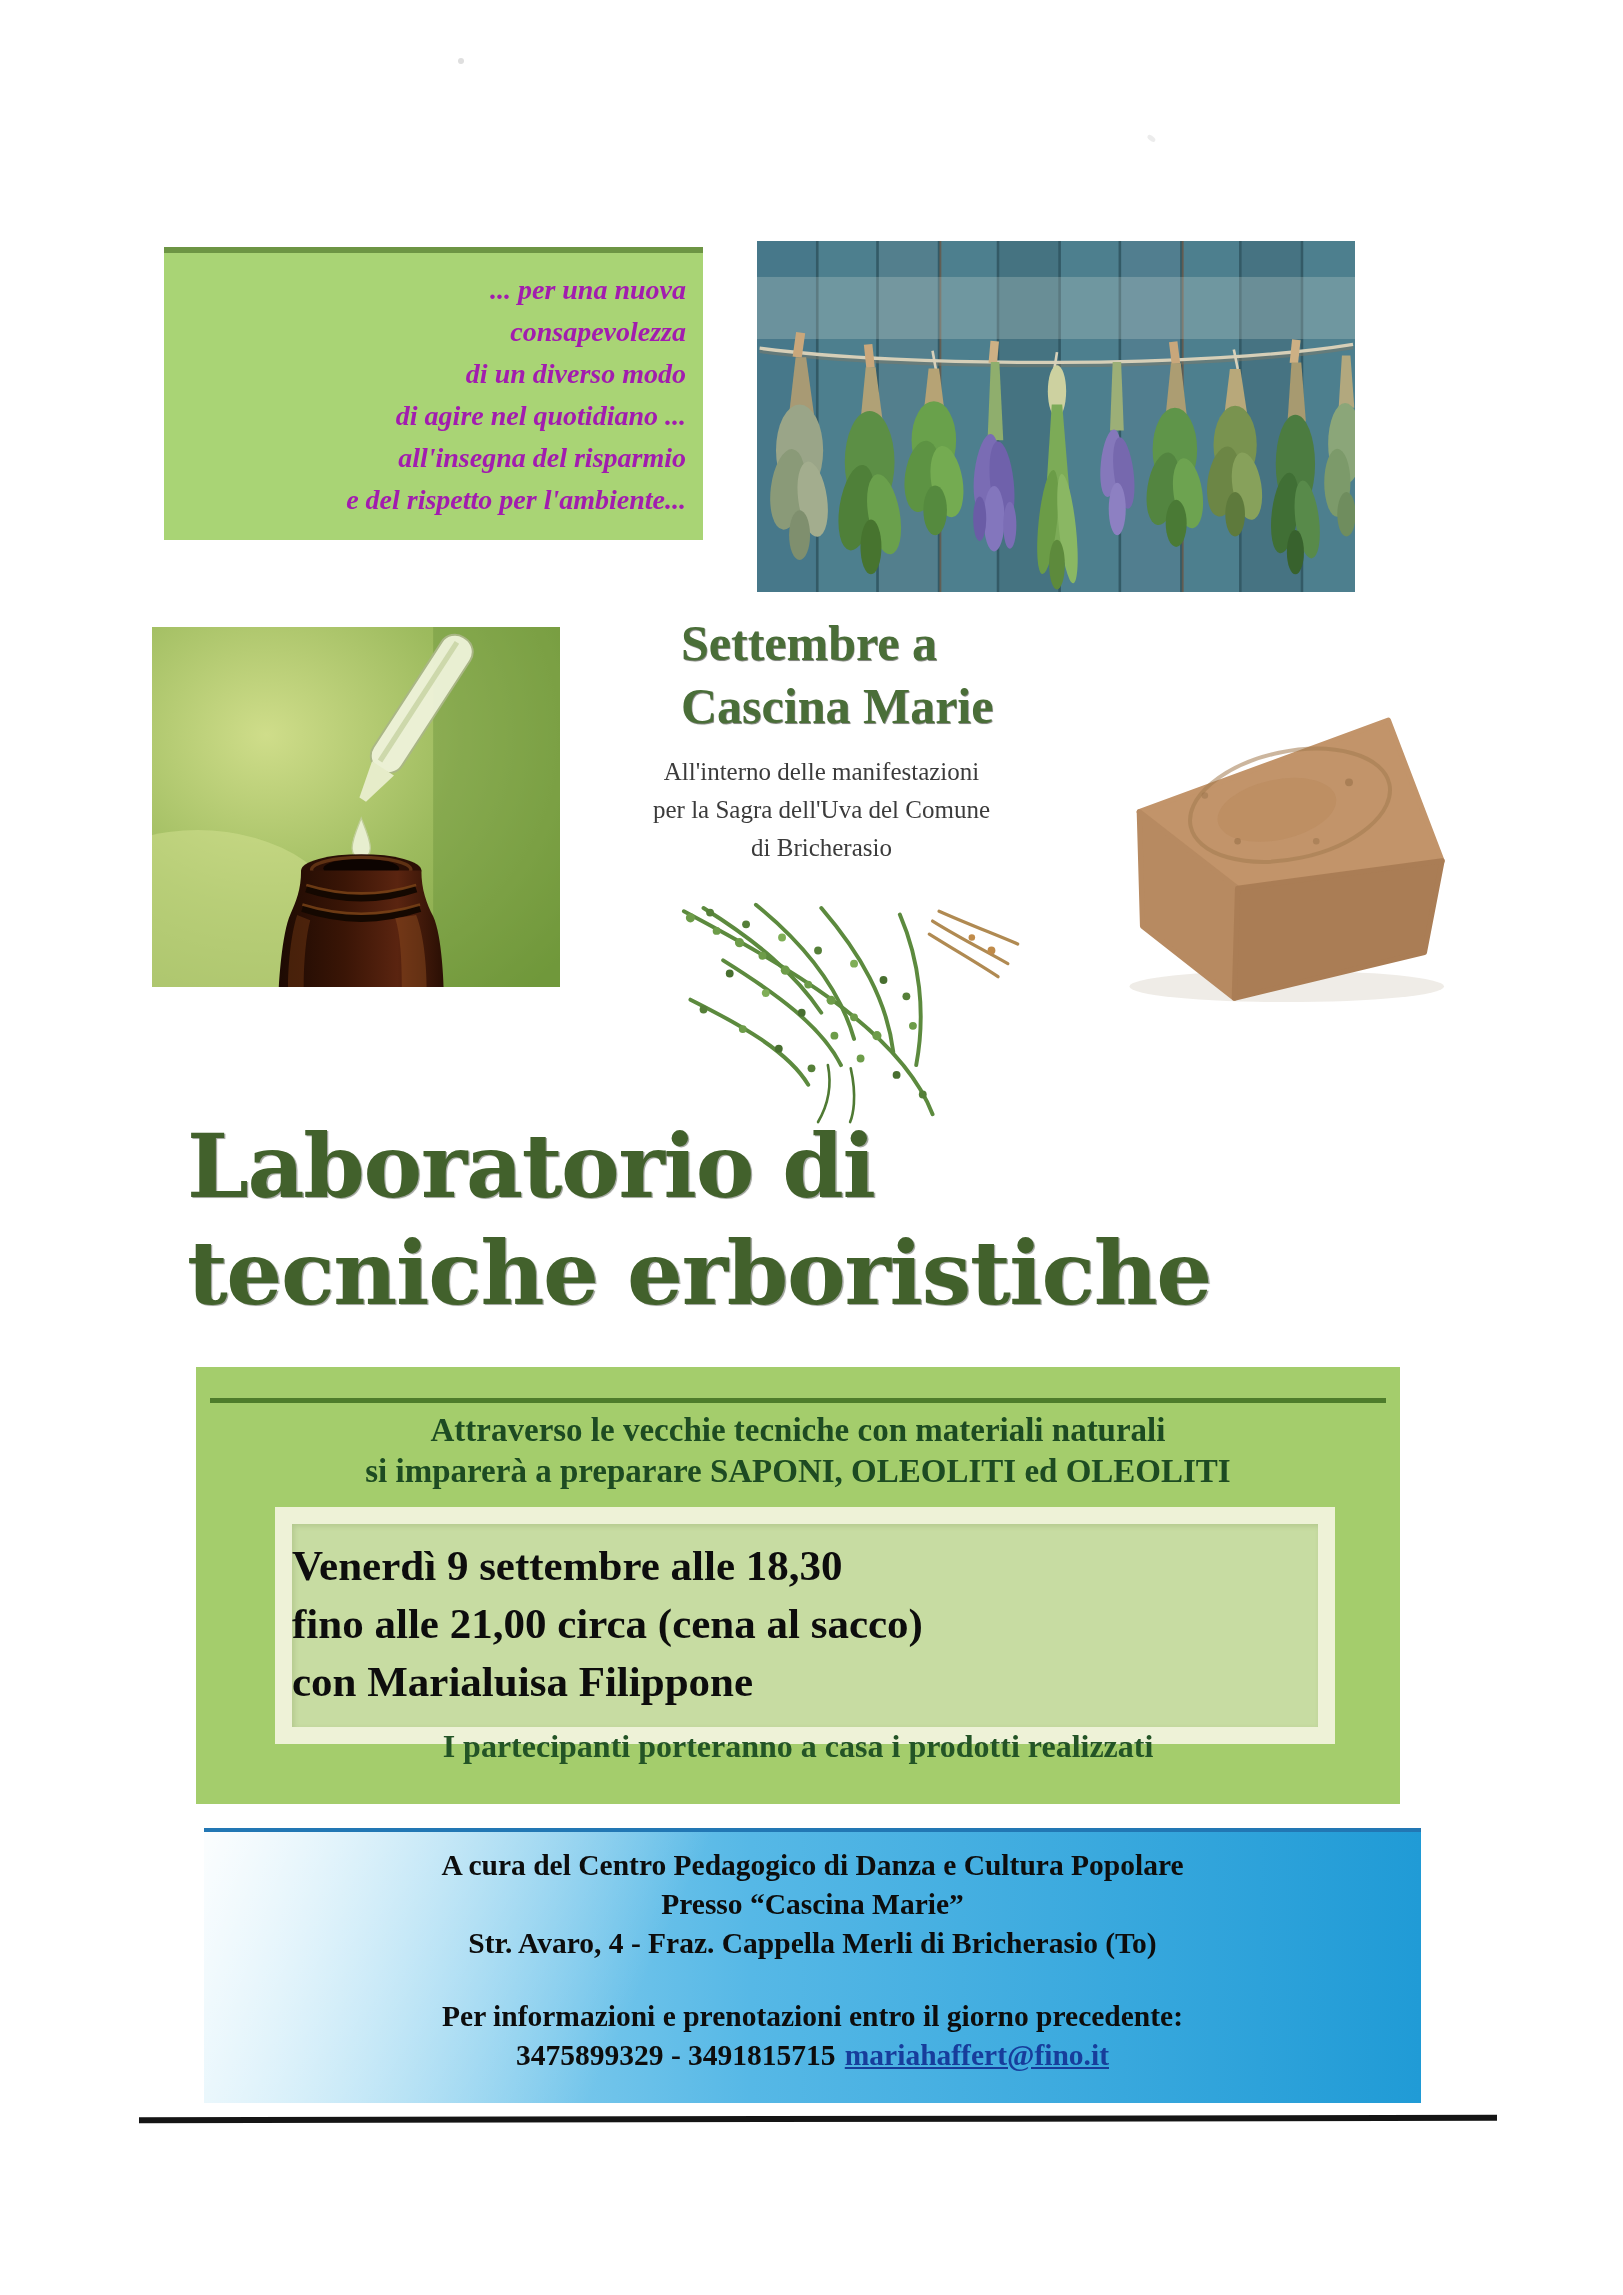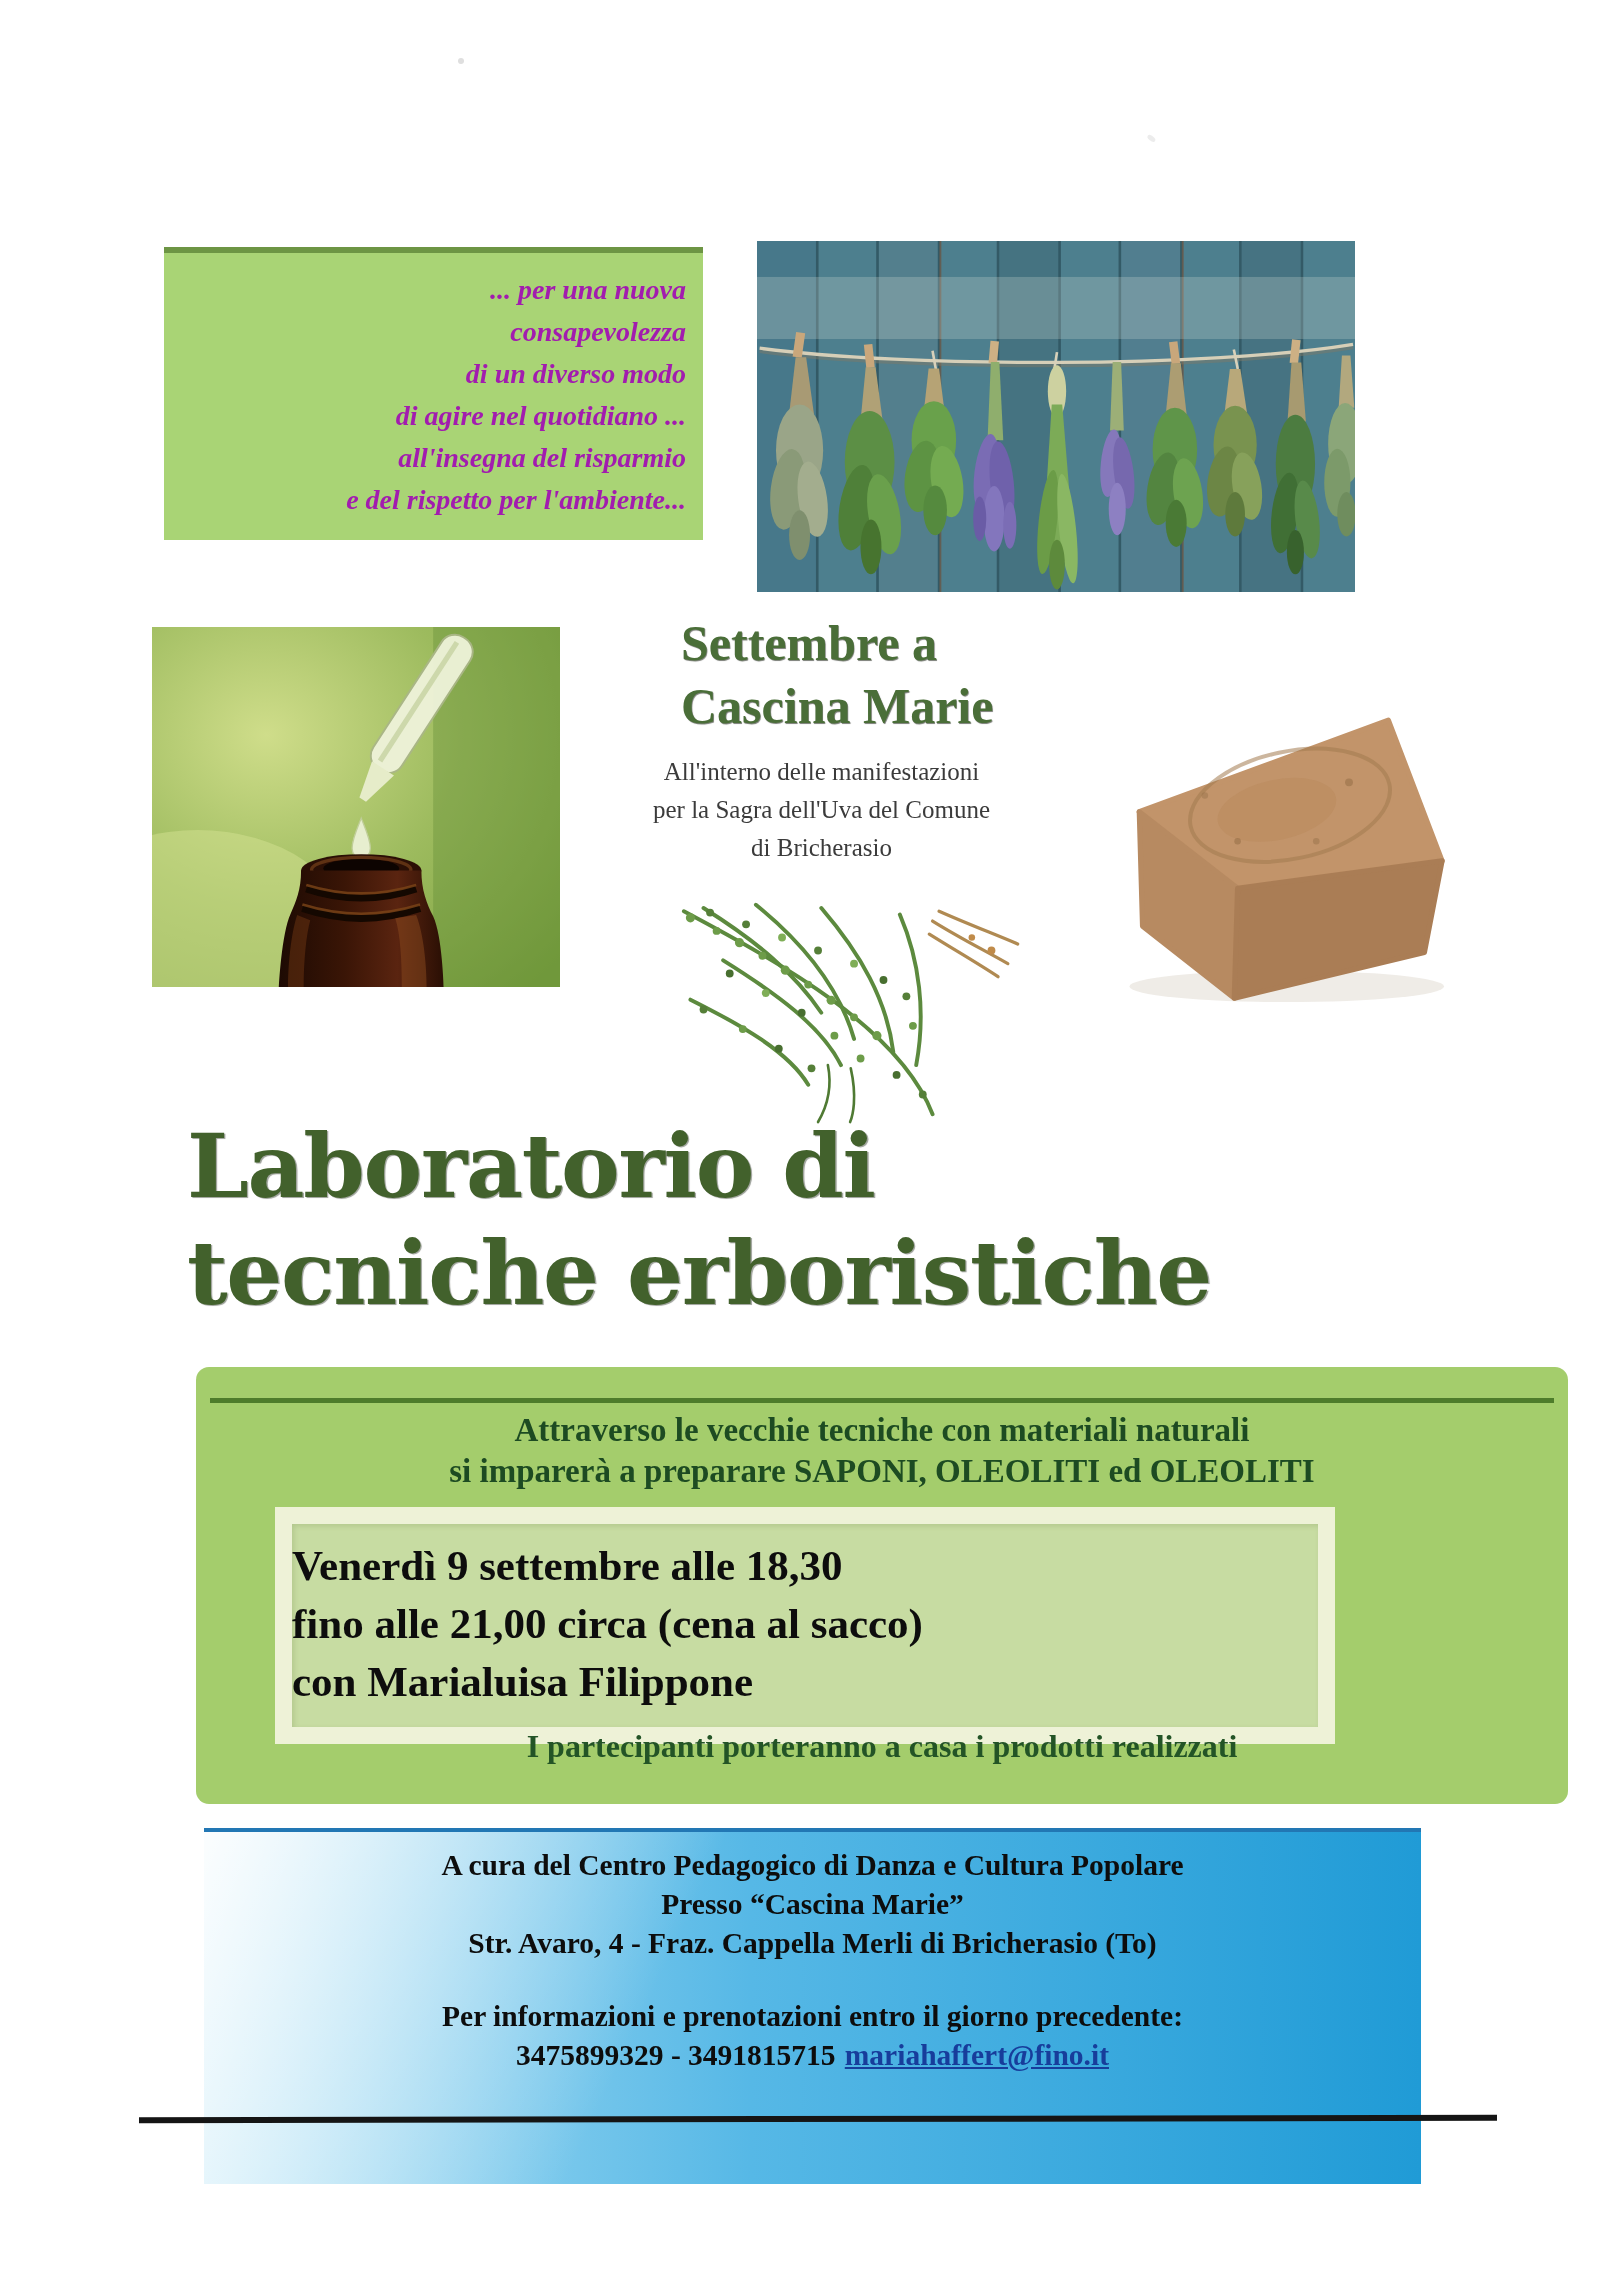--- a/index.html
+++ b/index.html
@@ -36,23 +36,22 @@
   }
   
   .main-title{
     position:absolute;left:187px;top:1113px;width:1276px;
     font-family:"DejaVu Serif","Liberation Serif",serif;
     font-weight:bold;font-size:88px;line-height:107px;color:#42612c;
     text-shadow:1.3px 1.3px 0.7px rgba(15,25,8,.4);letter-spacing:-1.3px;
   }
   
   .workshop-box{
-    position:absolute;left:196px;top:1367px;width:1372px;height:437px;
+    position:absolute;left:196px;top:1367px;width:1204px;height:437px;
     background:#a4cd6c;
-    border-radius:13px;
   }
   .workshop-rule{
     position:absolute;left:14.4px;right:14.4px;top:31px;height:4.6px;background:#4e7c2b;
   }
   .workshop-intro{
     position:absolute;left:0;right:0;top:43px;text-align:center;
     font-weight:bold;font-size:33px;line-height:41px;color:#1d4b22;
   }
   .inner-box{
     position:absolute;left:79px;top:140px;width:1060px;height:237px;
@@ -62,21 +61,21 @@
   .schedule{
     position:absolute;left:0;right:0;top:13px;text-align:left;
     font-weight:bold;font-size:43px;line-height:58px;color:#0d0d0d;
   }
   .workshop-note{
     position:absolute;left:0;right:0;top:361px;text-align:center;
     font-weight:bold;font-size:32px;color:#235426;
   }
   
   .info-box{
-    position:absolute;left:204px;top:1828px;width:1217px;height:356px;
+    position:absolute;left:204px;top:1828px;width:1217px;height:275px;
     background-image:
       linear-gradient(115deg, rgba(255,255,255,.95) 0%, rgba(255,255,255,0) 38%),
       linear-gradient(to right, #b7e4f6 0%, #56b8e6 45%, #209bd6 100%);
     border-top:4.6px solid #2277b4;box-sizing:border-box;
   }
   .info-text{
     position:absolute;left:0;right:0;top:14.4px;text-align:center;
     font-weight:bold;font-size:29.5px;line-height:39px;color:#0d0d0d;
   }
   .info-gap{height:34px;}

